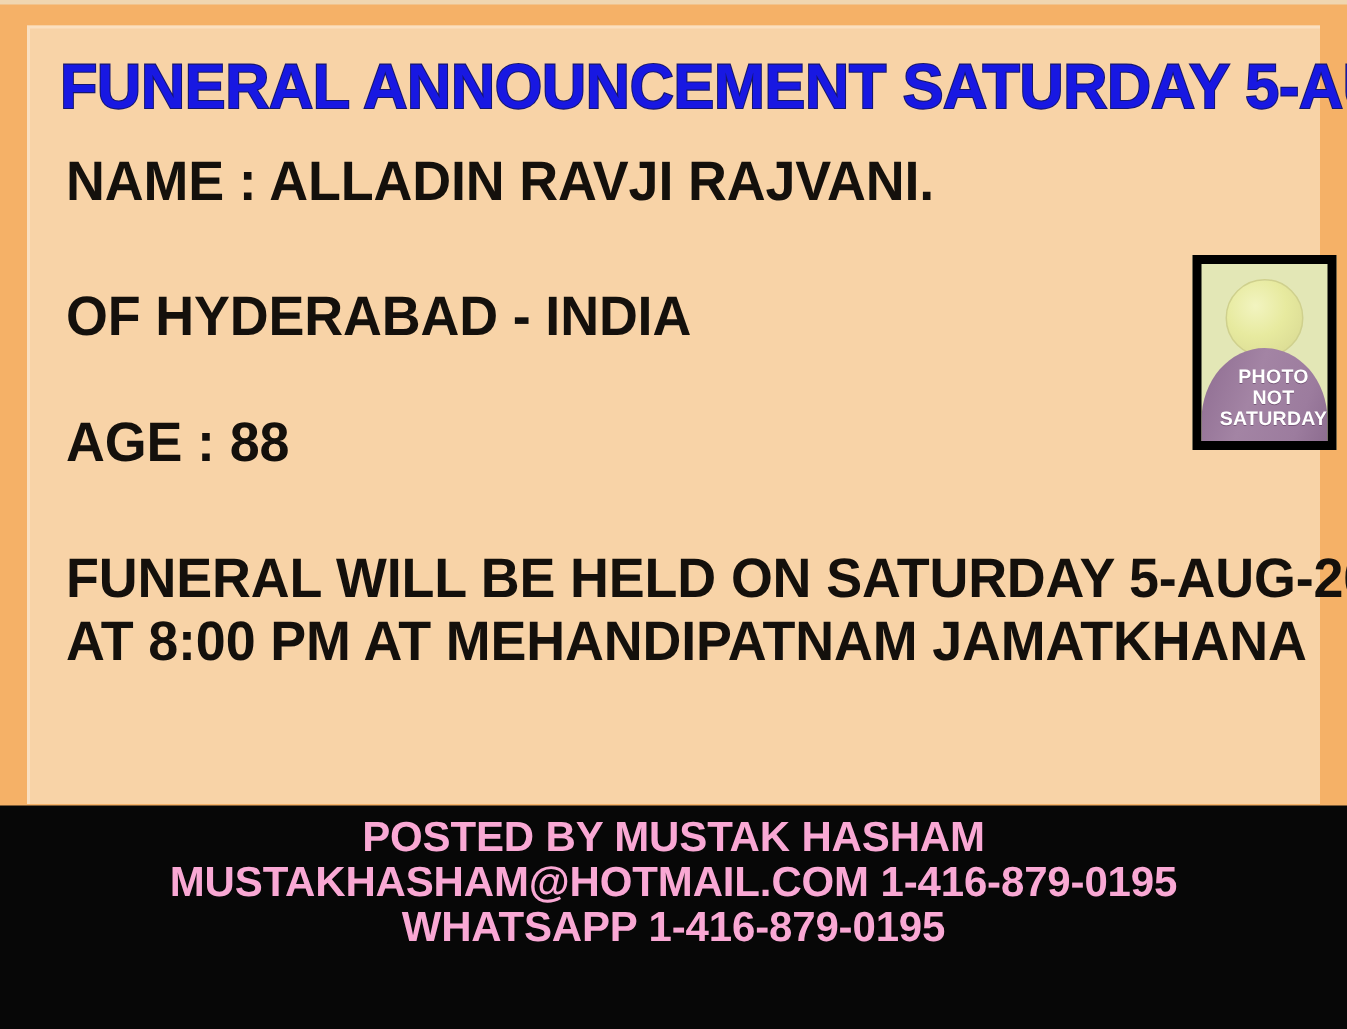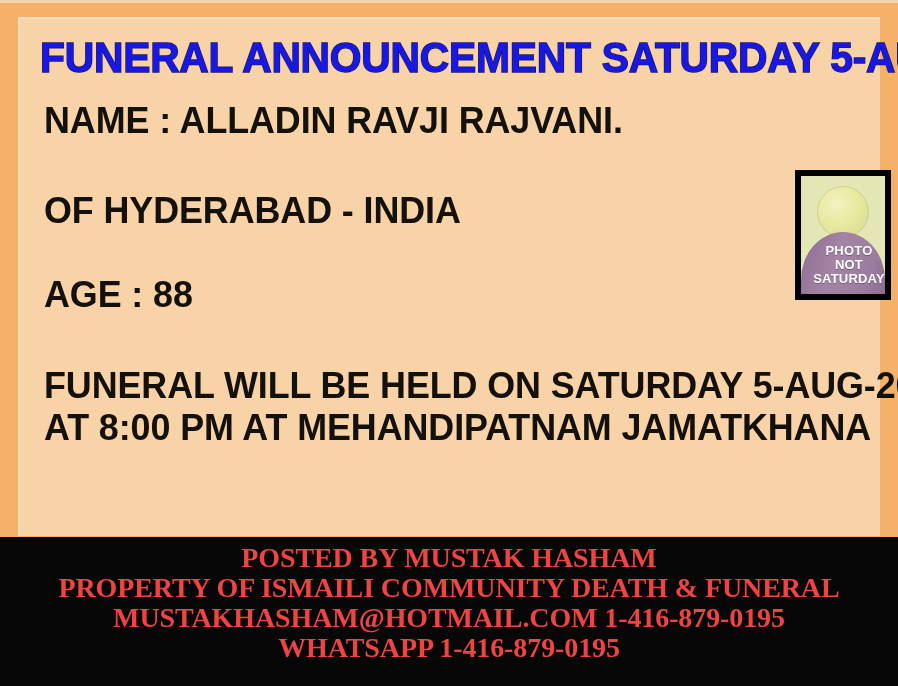--- a/index.html
+++ b/index.html
@@ -156,26 +156,25 @@
     width: 898px;
     height: 149px;
     background: #070707;
     overflow: hidden;
   }
   #footer-inner {
     padding-top: 6px;
     text-align: center;
   }
   .footer-line {
-    color: #ef4444;
+    color: #f9a8d4;
     font-weight: bold;
     line-height: 30px;
     white-space: nowrap;
     letter-spacing: -0.1px;
-    font-family: Liberation Serif, serif;
   }
   #footer-line-0 { font-size: 28px; }
   #footer-line-1 { font-size: 28px; }
   #footer-line-2 { font-size: 28px; }
   #footer-line-3 { font-size: 28px; }
   #footer-line-4 { font-size: 28px; }
 </style>
 </head>
 <body>
 
@@ -206,19 +205,18 @@
         <div>NOT</div>
         <div>SATURDAY</div>
       </div>
     </div>
 
   </div>
 
   <div id="footer">
     <div id="footer-inner">
       <div class="footer-line" id="footer-line-0">POSTED BY MUSTAK HASHAM</div>
-      <div class="footer-line" id="footer-line-1">PROPERTY OF ISMAILI COMMUNITY DEATH &amp; FUNERAL</div>
       <div class="footer-line" id="footer-line-3">MUSTAKHASHAM@HOTMAIL.COM 1-416-879-0195</div>
       <div class="footer-line" id="footer-line-4">WHATSAPP 1-416-879-0195</div>
     </div>
   </div>
 
 </div>
 
 </body></html>

